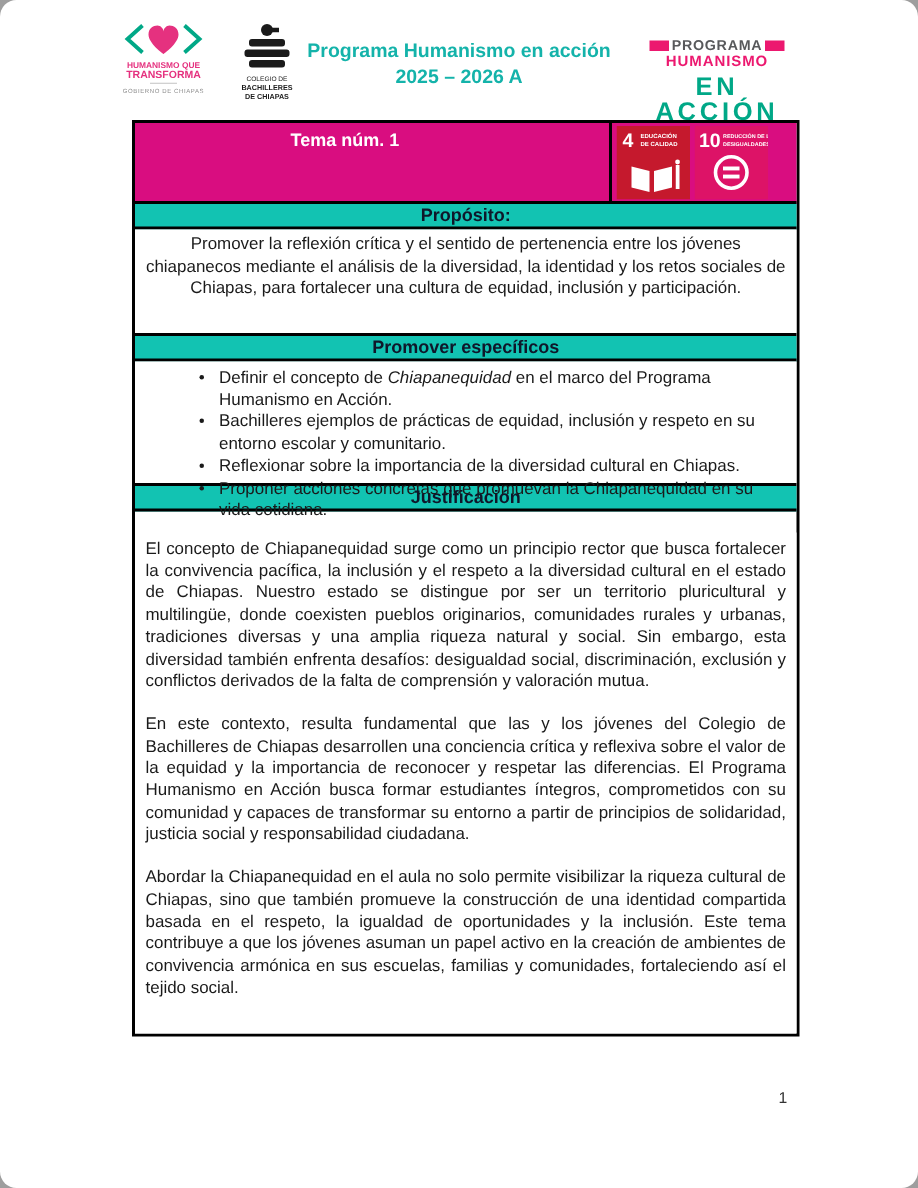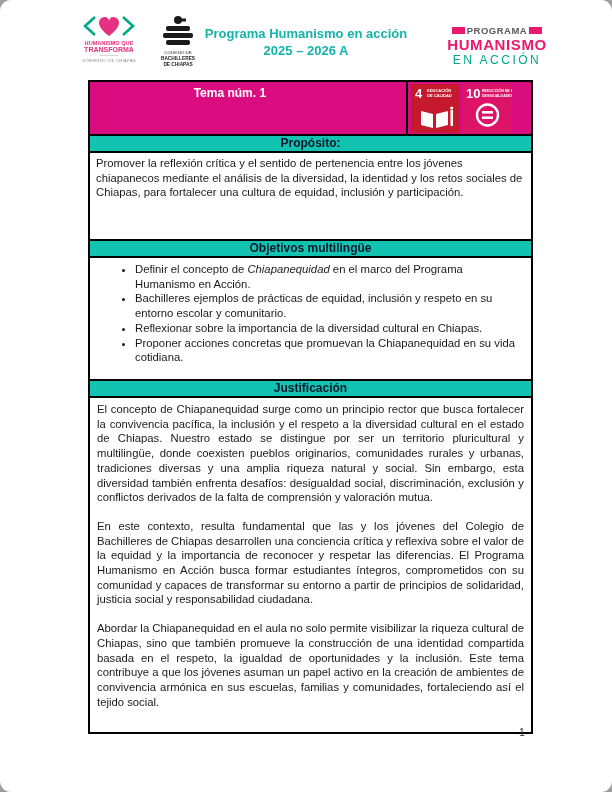--- a/index.html
+++ b/index.html
@@ -9,41 +9,41 @@
     margin:0 auto;
     border-radius:11px;
   }
   
   .logos-left{position:absolute;left:78px;top:14px;display:flex;gap:14px;align-items:flex-start;}
   .doc-title{
     position:absolute;left:50%;top:25px;transform:translateX(-50%);
     width:280px;text-align:center;color:#14b3aa;font-weight:bold;
     font-size:13px;line-height:17px;
   }
-  .logo-right{position:absolute;left:447px;top:26px;width:100px;text-align:center;line-height:1;}
+  .logo-right{position:absolute;left:428px;top:26px;width:100px;text-align:center;line-height:1;}
   .lr-line1{display:flex;align-items:center;justify-content:center;gap:2px;}
   .lr-block{width:13px;height:7px;background:#ec186f;}
   .lr-programa{font-weight:bold;font-size:9.5px;letter-spacing:.5px;color:#58595b;}
-  .lr-humanismo{font-weight:bold;font-size:15px;letter-spacing:.6px;color:#ec186f;margin-top:1px;}
-  .lr-accion{font-weight:normal;font-size:12px;letter-spacing:2.5px;color:#00a887;margin-top:2px;}
+  .lr-humanismo{font-weight:bold;font-size:10px;letter-spacing:.6px;color:#ec186f;margin-top:1px;}
+  .lr-accion{font-weight:bold;font-size:17px;letter-spacing:2.5px;color:#00a887;margin-top:2px;}
   
   .doc-table{position:absolute;left:88px;top:80px;width:445px;border:2px solid #000;box-sizing:border-box;}
   .doc-table > div{border-bottom:2px solid #000;box-sizing:border-box;gap:36px;}
   .doc-table > div:last-child{border-bottom:none;}
   .row-header{height:54px;background:#d90d80;display:flex;}
   .rh-left{width:305px;color:#fff;font-weight:bold;font-size:12px;line-height:16.5px;text-align:center;padding-top:3px;box-sizing:border-box;}
   .rh-left div{white-space:pre-wrap;}
   .rh-right{width:136px;border-left:2px solid #000;box-sizing:border-box;display:flex;align-items:center;gap:3px;padding-left:3px;}
   .band{height:17px;background:#12c3b2;color:#0f172a;font-weight:bold;font-size:12px;line-height:15px;text-align:center;}
   .cell{background:#fff;font-size:11.3px;line-height:14.7px;}
-  .cell-proposito{height:88px;padding:3px 6px;box-sizing:border-box;}
-  .cell-objetivos{height:123px;padding:2px 7px;box-sizing:border-box;}
+  .cell-proposito{height:71px;padding:3px 6px;box-sizing:border-box;text-align:center;}
+  .cell-objetivos{height:83px;padding:2px 18px;box-sizing:border-box;}
   .cell-objetivos ul{margin:2px 0 0 0;padding-left:38px;}
   .cell-objetivos li{margin-bottom:0px;}
-  .cell-justificacion{height:334px;padding:4px 7px;box-sizing:border-box;}
+  .cell-justificacion{height:334px;padding:4px 7px;box-sizing:border-box;margin-top:14px;}
   .cell-justificacion p{margin:0 0 14px 0;text-align:justify;}
   .page-number{position:absolute;left:519px;top:726px;font-size:10.5px;color:#333;}
   svg text{font-family:"Liberation Sans",sans-serif;}
 </style>
 </head>
 <body>
 
 <div class="sheet">
 
   <div class="logos-left">
@@ -110,21 +110,21 @@
           <circle cx="24.5" cy="31" r="10.5" fill="none" stroke="#ffffff" stroke-width="2.4"></circle>
           <rect x="19" y="27" width="11" height="2.6" fill="#ffffff"></rect>
           <rect x="19" y="32.4" width="11" height="2.6" fill="#ffffff"></rect>
         </svg>
       </div>
     </div>
 
     <div class="band">Propósito:</div>
     <div class="cell cell-proposito">Promover la reflexión crítica y el sentido de pertenencia entre los jóvenes chiapanecos mediante el análisis de la diversidad, la identidad y los retos sociales de Chiapas, para fortalecer una cultura de equidad, inclusión y participación.</div>
 
-    <div class="band">Objetivos multilingüe</div>
+    <div class="band">Promover específicos</div>
     <div class="cell cell-objetivos">
       <ul>
         <li><span>Definir el concepto de </span><i>Chiapanequidad</i><span> en el marco del Programa Humanismo en Acción.</span></li>
         <li>Bachilleres ejemplos de prácticas de equidad, inclusión y respeto en su entorno escolar y comunitario.</li>
         <li>Reflexionar sobre la importancia de la diversidad cultural en Chiapas.</li>
         <li>Proponer acciones concretas que promuevan la Chiapanequidad en su vida cotidiana.</li>
       </ul>
     </div>
 
     <div class="band">Justificación</div>

